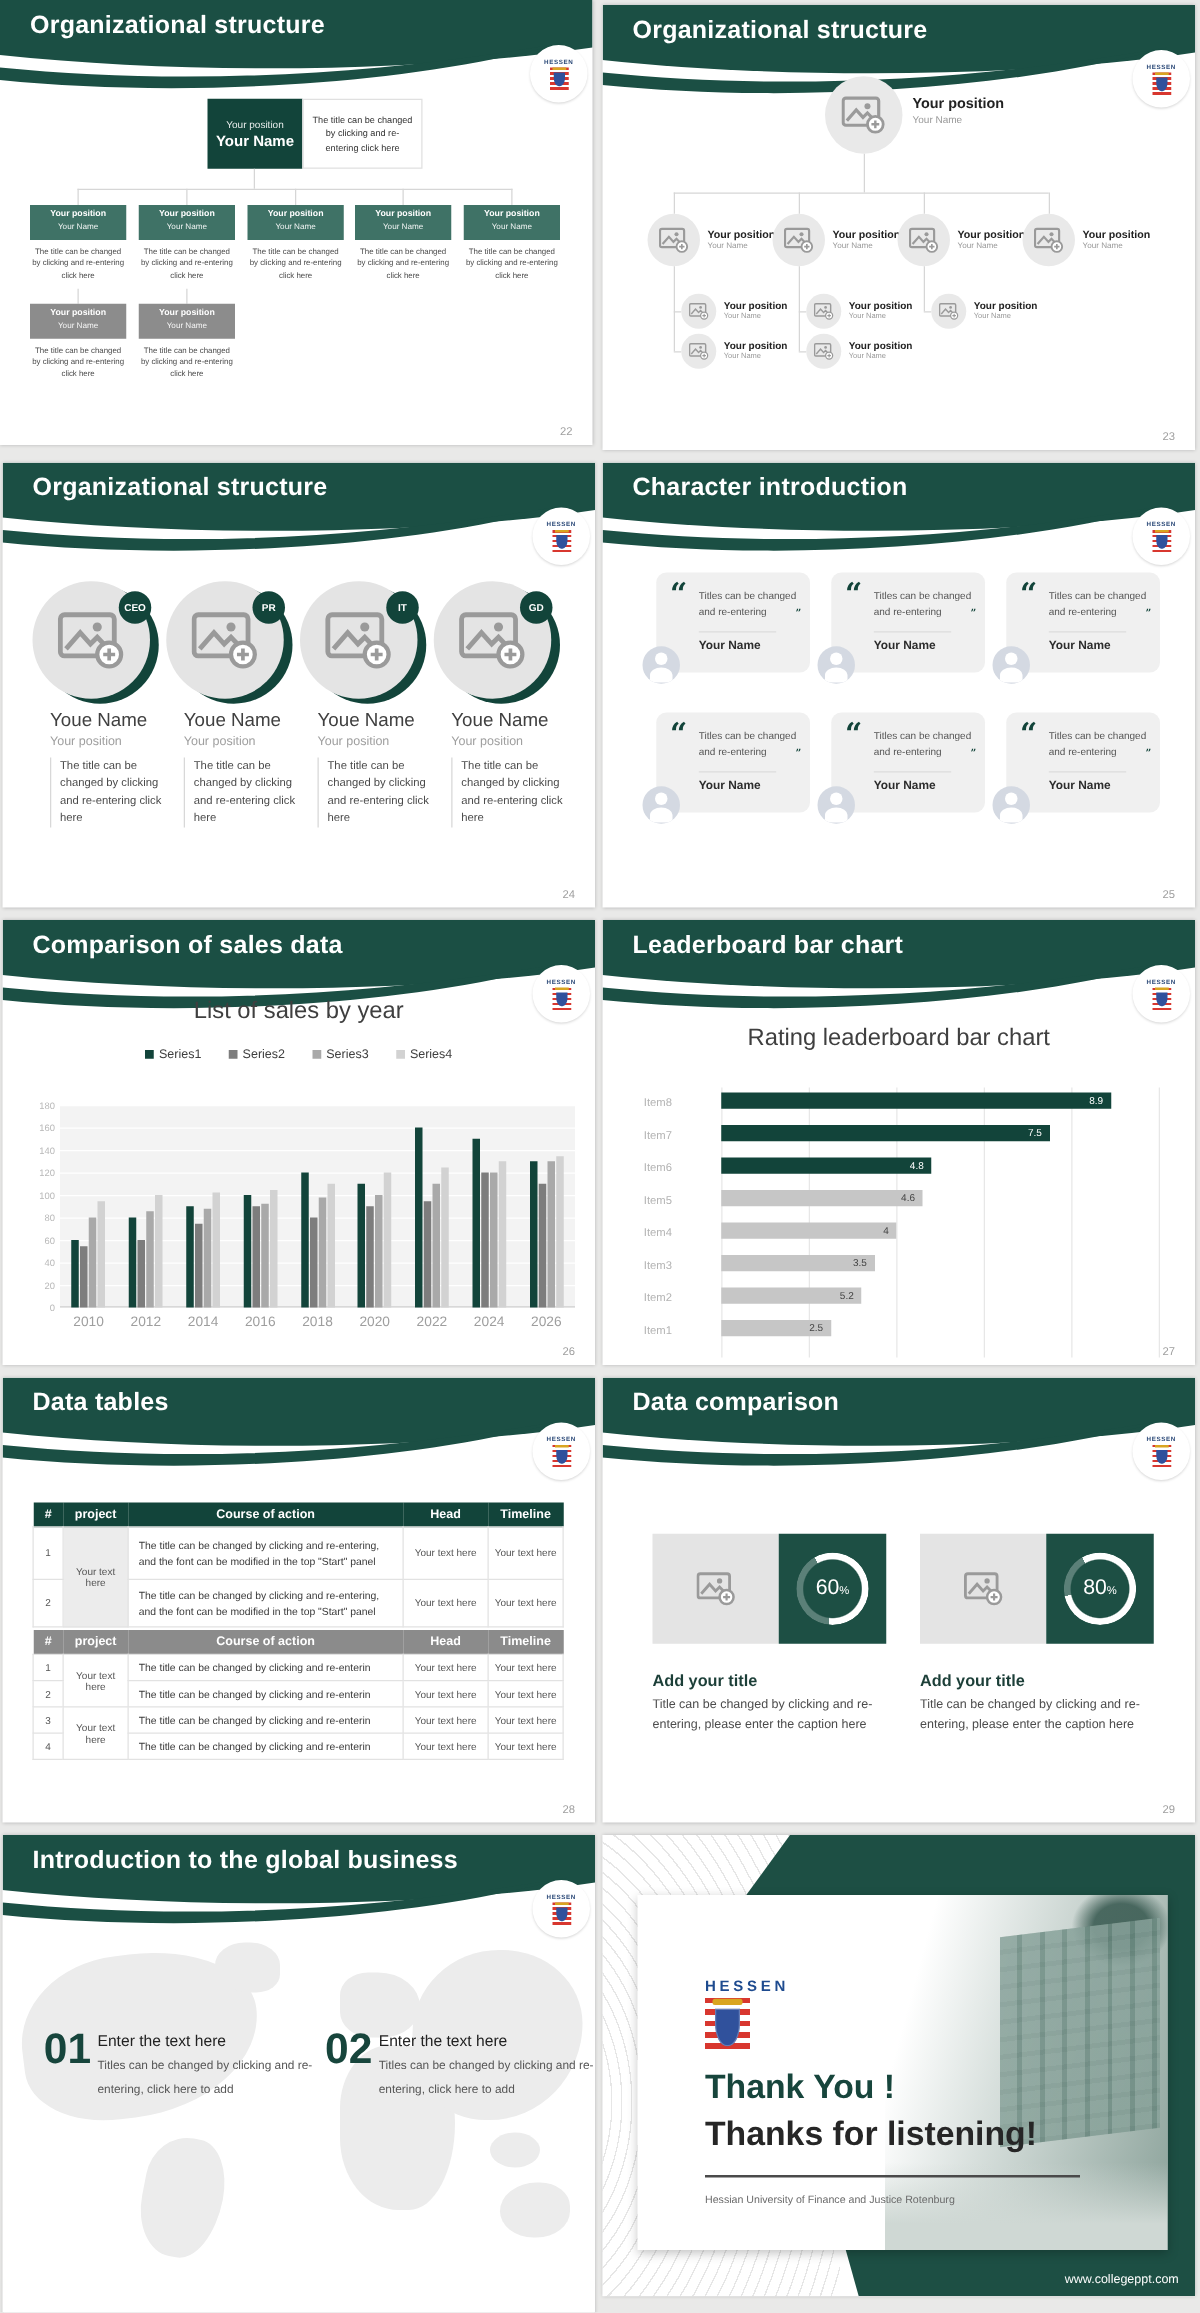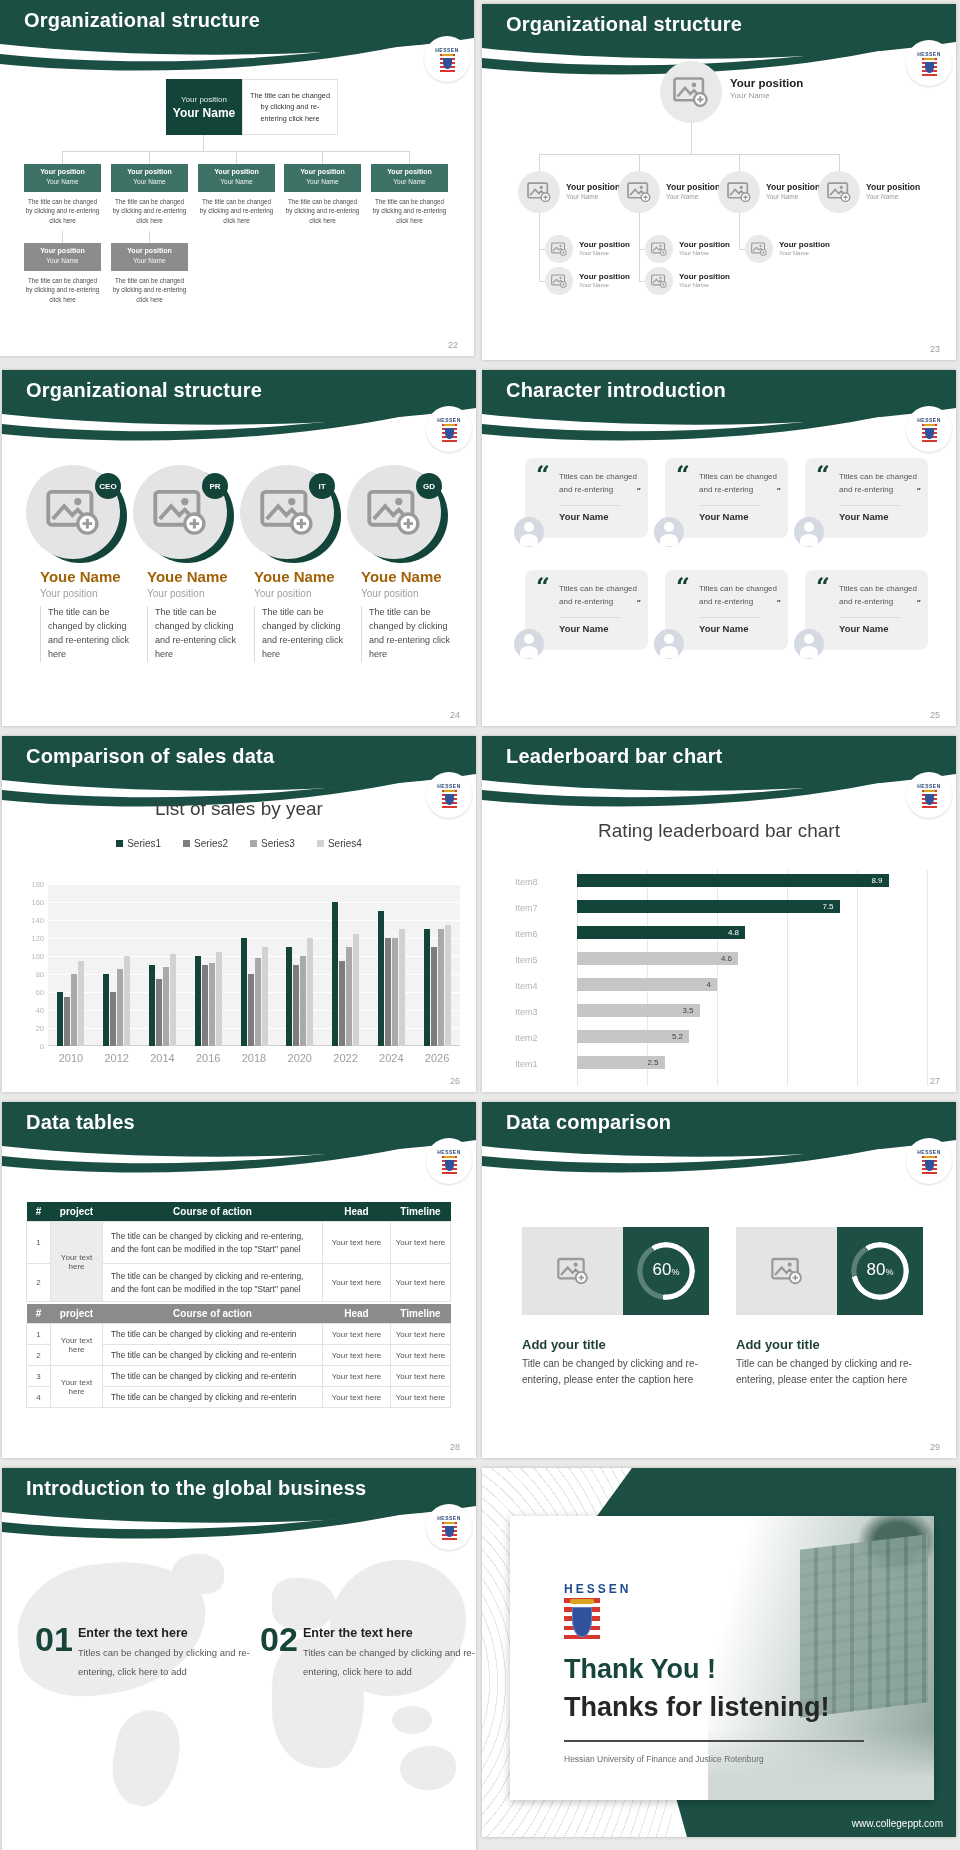--- a/index.html
+++ b/index.html
@@ -43,21 +43,21 @@
   .ntx{position:absolute;line-height:1.3;}
   .ntx b{display:block;color:#222;}
   .ntx i{display:block;font-style:normal;color:#999;}
   
   .bigc{position:absolute;width:94px;height:94px;}
   .bigc .cres{position:absolute;left:7px;top:4px;width:94px;height:94px;border-radius:50%;background:#12443a;}
   .bigc .face{position:absolute;left:0;top:0;width:94px;height:94px;border-radius:50%;background:#e4e4e4;
         display:flex;align-items:center;justify-content:center;}
   .rbadge{position:absolute;width:26px;height:26px;border-radius:50%;background:#12443a;color:#fff;
         font-size:8px;font-weight:700;display:flex;align-items:center;justify-content:center;}
-  .rname{position:absolute;font-size:15px;font-weight:700;color:#a16207;}
+  .rname{position:absolute;font-size:15px;font-weight:400;color:#404040;}
   .rpos{position:absolute;font-size:10px;color:#9f9f9f;}
   .rcap{position:absolute;width:84px;font-size:9px;line-height:1.55;color:#4a4a4a;
         border-left:1px solid #d8d8d8;padding-left:7px;}
   
   .qcard{position:absolute;width:123px;height:80px;background:#f0f0f0;border-radius:8px;}
   .qmark{position:absolute;left:11px;top:2px;font-size:24px;font-weight:700;color:#12443a;
          font-family:"DejaVu Serif",serif;}
   .qtext{position:absolute;left:34px;top:13px;width:82px;font-size:8px;line-height:1.6;color:#555;}
   .qend{float:right;color:#12443a;font-weight:700;font-family:"DejaVu Serif",serif;}
   .qdiv{position:absolute;left:34px;top:47px;width:62px;height:1px;background:#dcdcdc;}
@@ -98,21 +98,21 @@
   .ringarc{position:absolute;inset:0;border-radius:50%;
      -webkit-mask:radial-gradient(closest-side,transparent calc(100% - 6px),#000 calc(100% - 5px));
      mask:radial-gradient(closest-side,transparent calc(100% - 6px),#000 calc(100% - 5px));}
   .ringnum{position:relative;color:#fff;font-size:17px;margin-top:18px;}
   .ringpct{position:relative;color:#fff;font-size:9px;margin-top:24px;}
   .addtitle{position:absolute;font-size:13px;font-weight:700;color:#1c3f38;}
   .addcap{position:absolute;width:196px;font-size:10px;line-height:1.55;color:#4c4c4c;}
   
   .blob{position:absolute;background:#ececec;}
   .stepnum{position:absolute;font-size:34px;font-weight:700;color:#17453c;}
-  .steptitle{position:absolute;font-size:12.5px;font-weight:700;color:#222;}
+  .steptitle{position:absolute;font-size:12.5px;font-weight:400;color:#222;}
   .stepcap{position:absolute;width:172px;font-size:9.5px;line-height:1.95;color:#555;}
   
   .contours{position:absolute;left:0;top:0;width:190px;height:369px;opacity:.85;
      background:repeating-radial-gradient(ellipse 420px 560px at -80px 58%,#ffffff 0 7px,#e2e2e2 7px 8px);}
   .greenwrap{position:absolute;inset:0;background:#1d4f44;
      clip-path:polygon(150px 0,479px 0,479px 369px,205px 369px,115px 48px);}
   .tcard{position:absolute;left:28px;top:48px;width:424px;height:284px;background:#fff;
      box-shadow:0 2px 8px rgba(0,0,0,.25);overflow:hidden;}
   .tlogo-txt{position:absolute;left:54px;top:66px;font-size:12px;font-weight:700;color:#1e4b8f;letter-spacing:3px;}
   .tshield{position:absolute;left:54px;top:82px;width:36px;height:46px;

